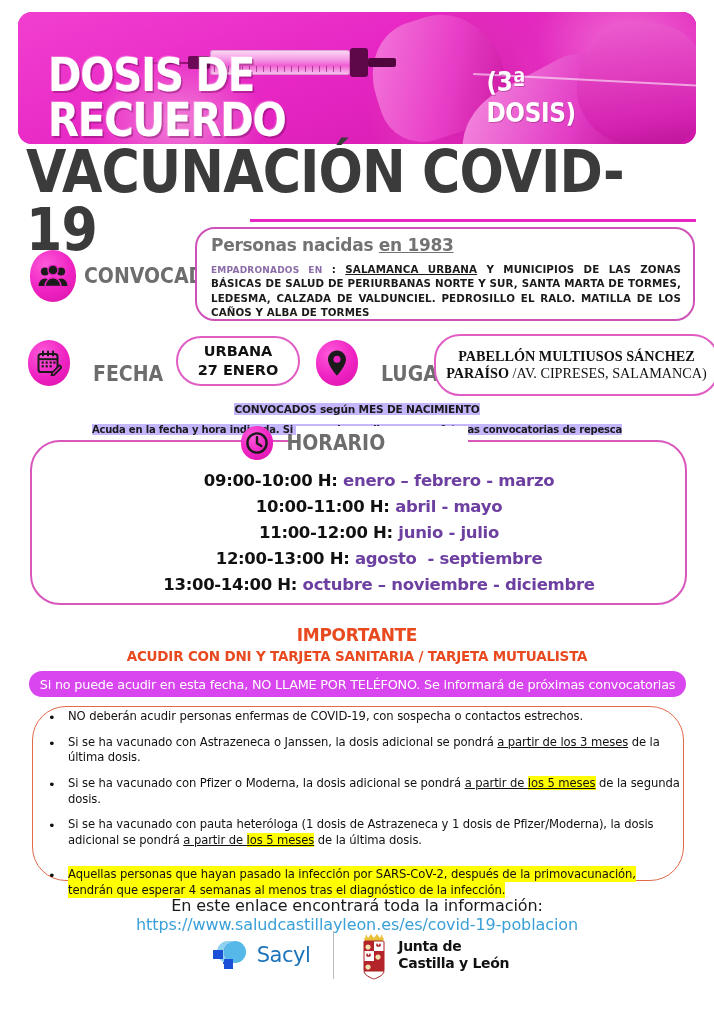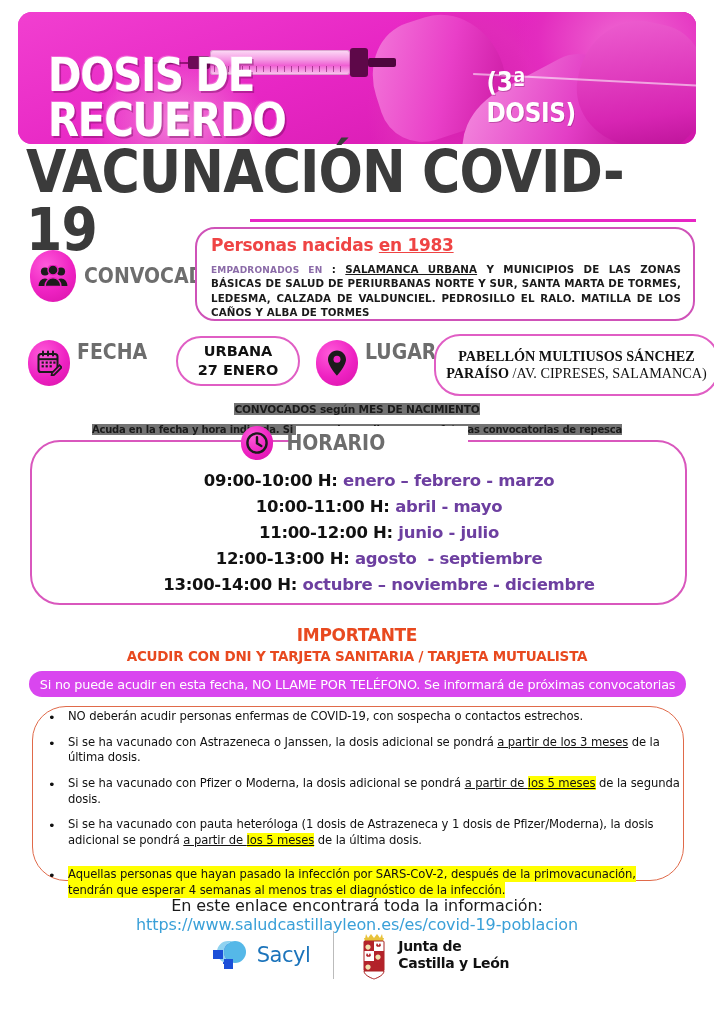--- a/index.html
+++ b/index.html
@@ -181,21 +181,21 @@
     padding: 6px 12px 6px 14px;
     border: 2px solid #cf52b8;
     border-radius: 20px;
     box-sizing: border-box;
     background: #fff;
   }
   .conv-head {
     font-family: "DejaVu Sans", sans-serif;
     font-weight: bold;
     font-size: 17px;
-    color: #ef4444;
+    color: #737373;
     letter-spacing: -0.3px;
     margin-bottom: 7px;
   }
   .conv-head u { text-decoration: underline; }
   .conv-fine {
     font-family: "DejaVu Sans", sans-serif;
     font-weight: bold;
     font-size: 10.3px;
     line-height: 1.38;
     color: #1a1a1a;
@@ -208,21 +208,21 @@
     letter-spacing: 0.2px;
   }
   .conv-fine u { text-decoration: underline; }
 
   
   .fl-row {
     position: absolute;
     left: 28px; top: 336px;
     width: 665px; height: 60px;
   }
-  .fl-item { position: absolute; display: flex; align-items: flex-start; }
+  .fl-item { position: absolute; display: flex; align-items: flex-end; gap: 16px; }
   .fecha-item { left: 0; top: 4px; }
   .fecha-icon { width: 42px; height: 46px; border-radius: 50%/48%; }
   .fecha-pill {
     position: absolute; left: 148px; top: 0;
     width: 124px; height: 50px;
     border: 2px solid #e05ec4;
     border-radius: 25px;
     box-sizing: border-box;
     display: flex; flex-direction: column;
     align-items: center; justify-content: center;
@@ -257,21 +257,21 @@
   
   .notice {
     position: absolute;
     left: 0; top: 399px;
     width: 714px;
     text-align: center;
   }
   .notice span {
     font-family: "DejaVu Sans", sans-serif;
     font-weight: bold;
-    background: #737373;
+    background: #c4b5fd;
     color: #1a1a1a;
     letter-spacing: -0.2px;
   }
   .notice .l1 { font-size: 10.6px; }
   .notice .l2 { font-size: 10px; }
   .notice .r2 { margin-top: 2px; }
 
   
   .horario-box {
     position: absolute;

